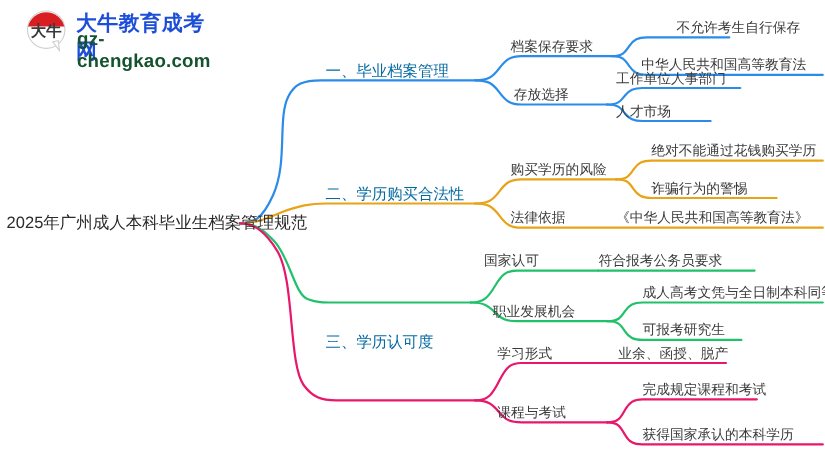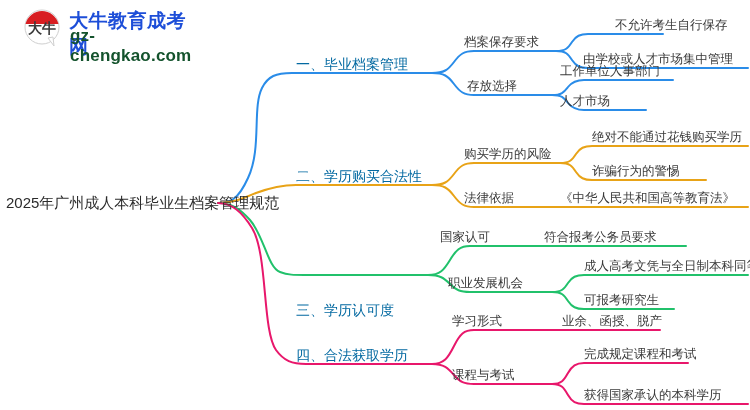--- a/index.html
+++ b/index.html
@@ -137,38 +137,37 @@
       <path stroke="#e8176b" d="M548,330 L660,330"></path>
     </g>
   </svg>
 
   <div class="node node-root" style="left:6px; top:195px;">2025年广州成人本科毕业生档案管理规范</div>
 
   <div class="node node-l1" style="left:296px; top:57px;">一、毕业档案管理</div>
   <div class="node node-l2" style="left:464px; top:36px;">档案保存要求</div>
   <div class="node node-l2" style="left:467px; top:80px;">存放选择</div>
   <div class="node node-l3" style="left:583px; top:19px;margin-left:32px;">不允许考生自行保存</div>
-  <div class="node node-l3" style="left:583px; top:53px;">由学校或人才市场集中管理</div>
+  <div class="node node-l3" style="left:583px; top:53px;">中华人民共和国高等教育法</div>
   <div class="node node-l3" style="left:560px; top:65px;">工作单位人事部门</div>
   <div class="node node-l3" style="left:560px; top:95px;">人才市场</div>
 
   <div class="node node-l1" style="left:296px; top:169px;">二、学历购买合法性</div>
   <div class="node node-l2" style="left:464px; top:148px;">购买学历的风险</div>
   <div class="node node-l2" style="left:464px; top:192px;">法律依据</div>
   <div class="node node-l3" style="left:592px; top:131px;">绝对不能通过花钱购买学历</div>
   <div class="node node-l3" style="left:592px; top:165px;">诈骗行为的警惕</div>
   <div class="node node-l3" style="left:560px; top:192px;">《中华人民共和国高等教育法》</div>
 
   <div class="node node-l1" style="left:296px; top:259px;margin-top:44px;">三、学历认可度</div>
   <div class="node node-l2" style="left:440px; top:231px;">国家认可</div>
   <div class="node node-l2" style="left:448px; top:277px;">职业发展机会</div>
   <div class="node node-l3" style="left:544px; top:231px;">符合报考公务员要求</div>
   <div class="node node-l3" style="left:584px; top:260px;">成人高考文凭与全日制本科同等</div>
   <div class="node node-l3" style="left:584px; top:294px;">可报考研究生</div>
 
-  <div class="node node-l1" style="left:296px; top:348px;">四、合法获取学历</div>
   <div class="node node-l2" style="left:452px; top:315px;">学习形式</div>
   <div class="node node-l2" style="left:452px; top:369px;">课程与考试</div>
   <div class="node node-l3" style="left:562px; top:315px;">业余、函授、脱产</div>
   <div class="node node-l3" style="left:584px; top:348px;">完成规定课程和考试</div>
   <div class="node node-l3" style="left:584px; top:389px;">获得国家承认的本科学历</div>
 
 </div>
 
 </body></html>

